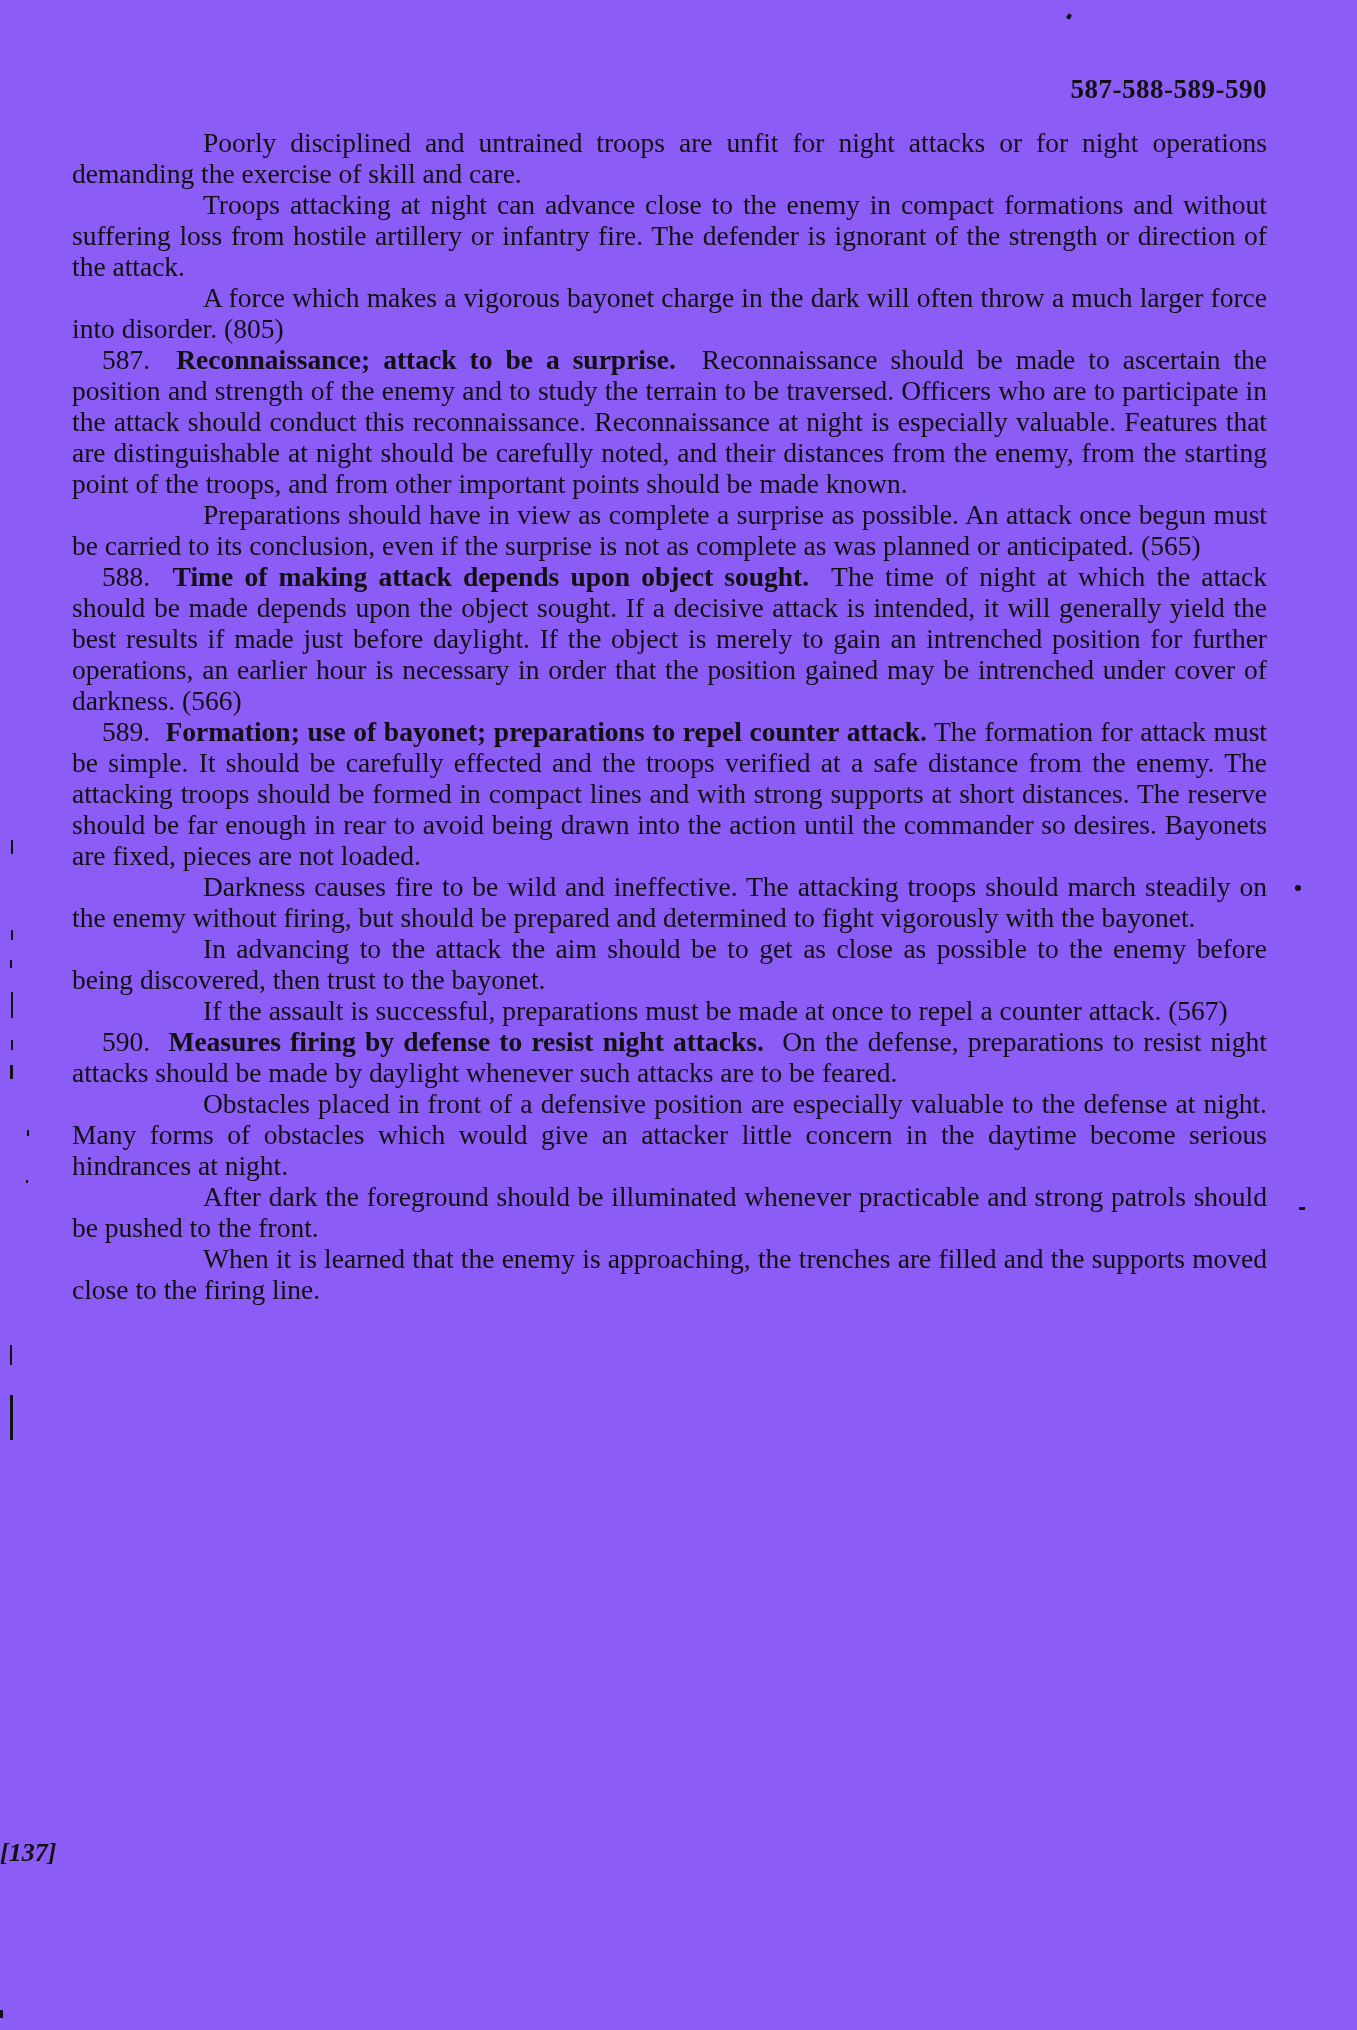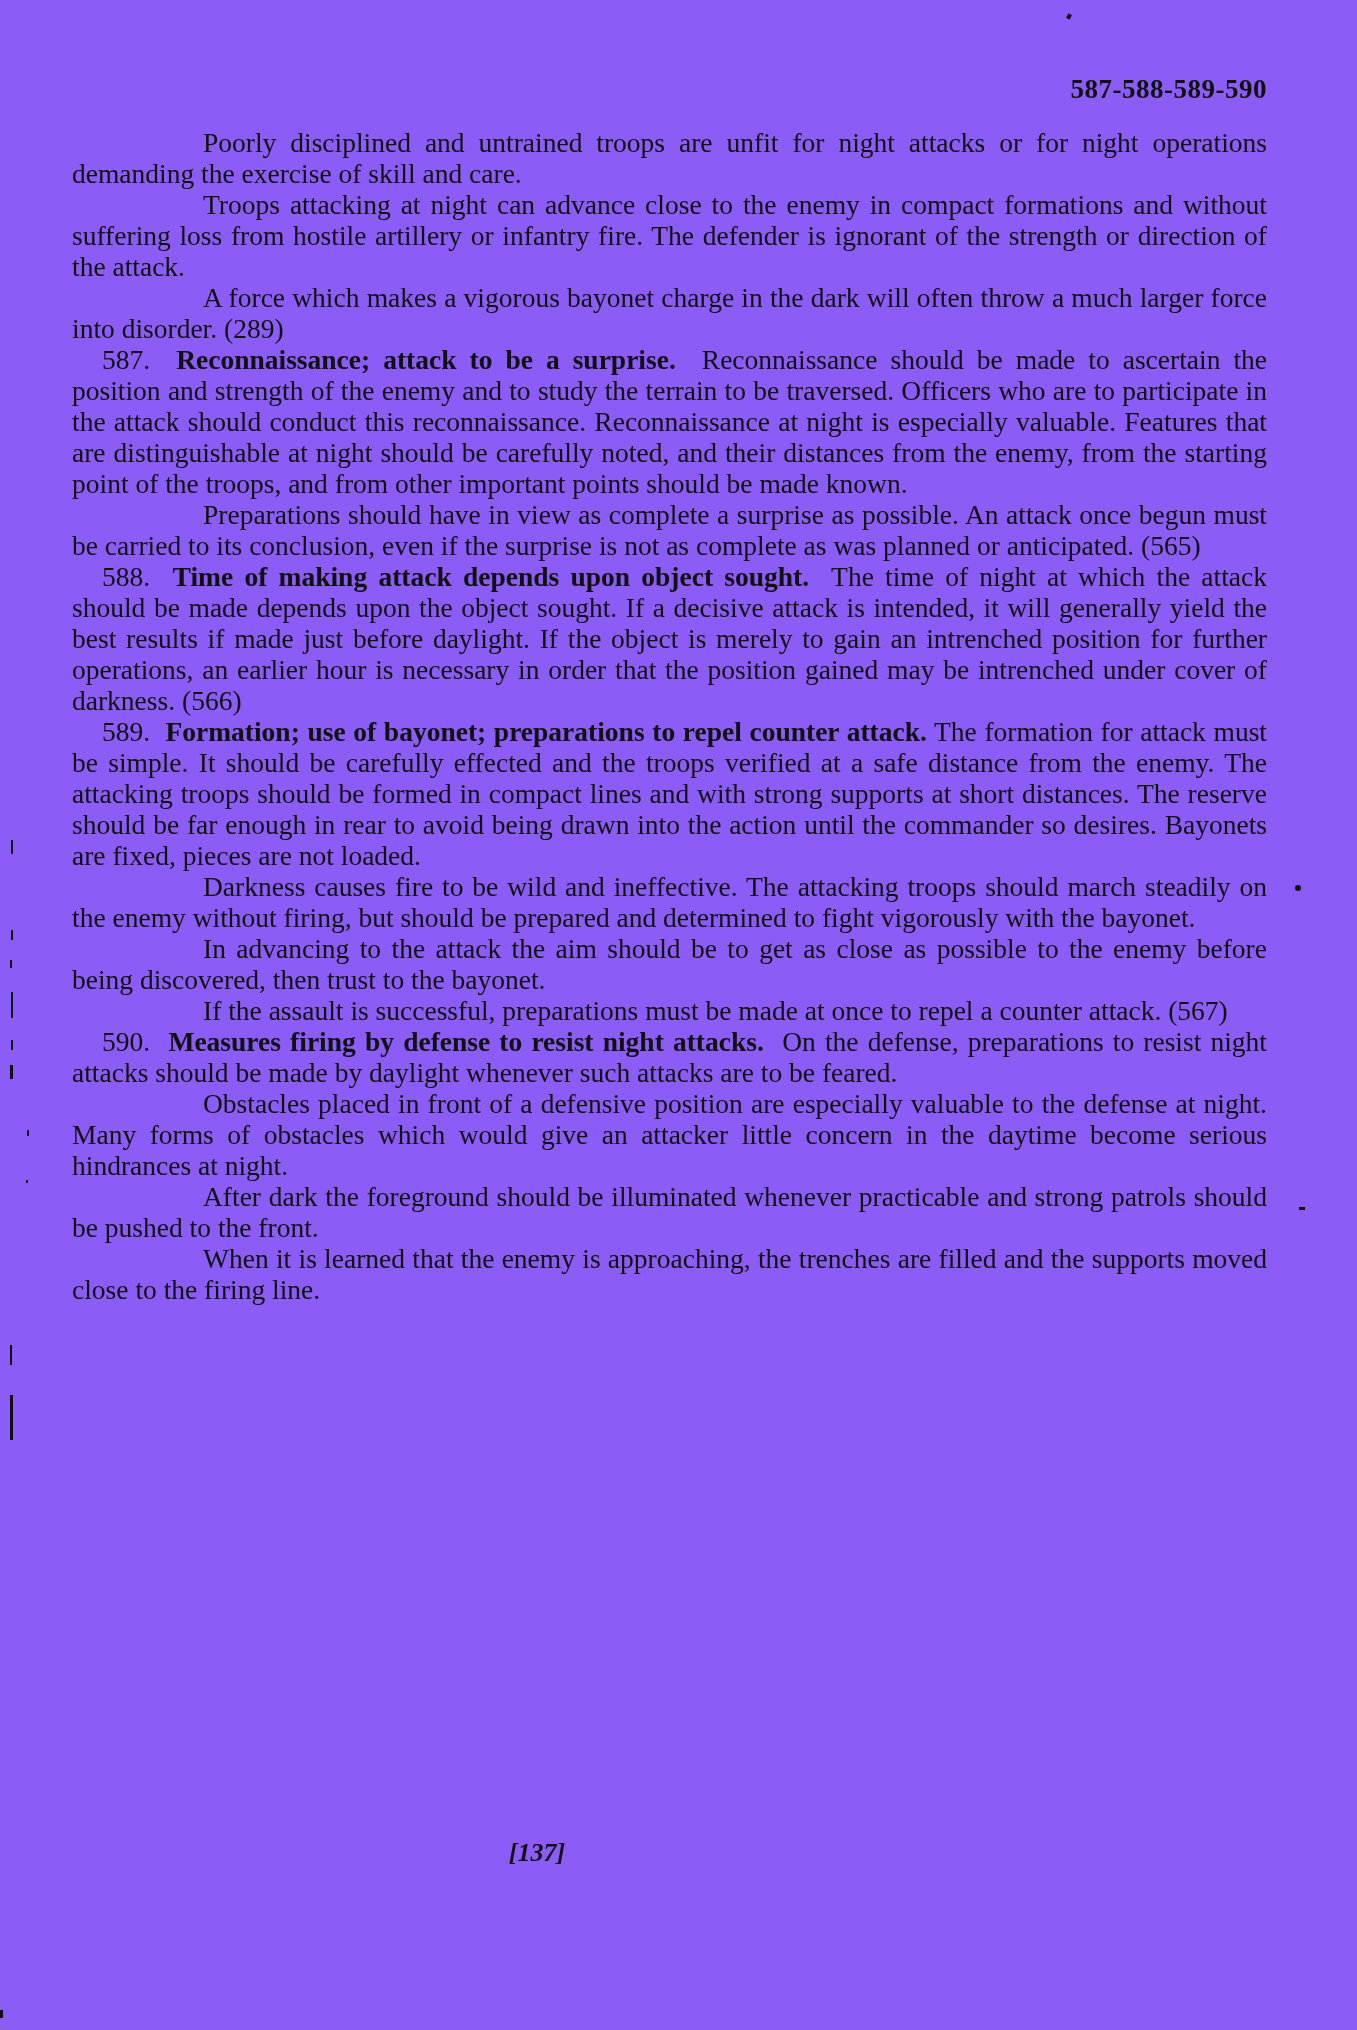--- a/index.html
+++ b/index.html
@@ -4,35 +4,35 @@
 <style>
   html, body { margin:0; padding:0; background:#ffffff; }
   body { width:1357px; height:2030px; position:relative; overflow:hidden; }
   .page { position:absolute; left:0; top:0; width:1357px; height:2030px; background:#8b5cf6; color:#111; font-family:"Liberation Serif","DejaVu Serif",serif; }
   .header { position:absolute; top:74px; right:90px; font-size:27px; font-weight:bold; letter-spacing:0.5px; }
   .body { position:absolute; left:72px; top:127px; width:1195px; font-size:27.5px; line-height:31px; text-align:justify; text-align-last:left; }
   .para { margin:0; text-indent:131px; }
   .para.sec { text-indent:30px; }
   .num-label { font-weight:normal; }
   .head { font-weight:bold; }
-  .folio { position:absolute; top:1838px; left:0; width:1074px; text-align:center; font-size:26px; font-style:italic; font-weight:bold; }
+  .folio { position:absolute; top:1838px; left:0; width:1074px; text-align:left; font-size:26px; font-style:italic; font-weight:bold; }
   .speck { position:absolute; background:#111; }
 </style>
 </head>
 <body>
 
 <div class="page">
 
   <div class="header">587-588-589-590</div>
 
   <div class="body">
 
     <p class="para">Poorly disciplined and untrained troops are unfit for night attacks or for night operations demanding the exercise of skill and care.</p>
     <p class="para">Troops attacking at night can advance close to the enemy in compact formations and without suffering loss from hostile artillery or infantry fire.  The defender is ignorant of the strength or direction of the attack.</p>
-    <p class="para">A force which makes a vigorous bayonet charge in the dark will often throw a much larger force into disorder.  (289)</p>
+    <p class="para">A force which makes a vigorous bayonet charge in the dark will often throw a much larger force into disorder.  (805)</p>
 
     <p class="para sec"><span class="num-label">587.</span>&nbsp; <span class="head">Reconnaissance; attack to be a surprise.</span>&nbsp; <span>Reconnaissance should be made to ascertain the position and strength of the enemy and to study the terrain to be traversed.  Officers who are to participate in the attack should conduct this reconnaissance.  Reconnaissance at night is especially valuable.  Features that are distinguishable at night should be carefully noted, and their distances from the enemy, from the starting point of the troops, and from other important points should be made known.</span></p>
     <p class="para">Preparations should have in view as complete a surprise as possible.  An attack once begun must be carried to its conclusion, even if the surprise is not as complete as was planned or anticipated.  (565)</p>
 
     <p class="para sec"><span class="num-label">588.</span>&nbsp; <span class="head">Time of making attack depends upon object sought.</span>&nbsp; <span>The time of night at which the attack should be made depends upon the object sought.  If a decisive attack is intended, it will generally yield the best results if made just before daylight.  If the object is merely to gain an intrenched position for further operations, an earlier hour is necessary in order that the position gained may be intrenched under cover of darkness.  (566)</span></p>
 
     <p class="para sec"><span class="num-label">589.</span>&nbsp; <span class="head">Formation; use of bayonet; preparations to repel counter attack.</span> <span>The formation for attack must be simple.  It should be carefully effected and the troops verified at a safe distance from the enemy.  The attacking troops should be formed in compact lines and with strong supports at short distances.  The reserve should be far enough in rear to avoid being drawn into the action until the commander so desires.  Bayonets are fixed, pieces are not loaded.</span></p>
     <p class="para">Darkness causes fire to be wild and ineffective.  The attacking troops should march steadily on the enemy without firing, but should be prepared and determined to fight vigorously with the bayonet.</p>
     <p class="para">In advancing to the attack the aim should be to get as close as possible to the enemy before being discovered, then trust to the bayonet.</p>
     <p class="para">If the assault is successful, preparations must be made at once to repel a counter attack.  (567)</p>

